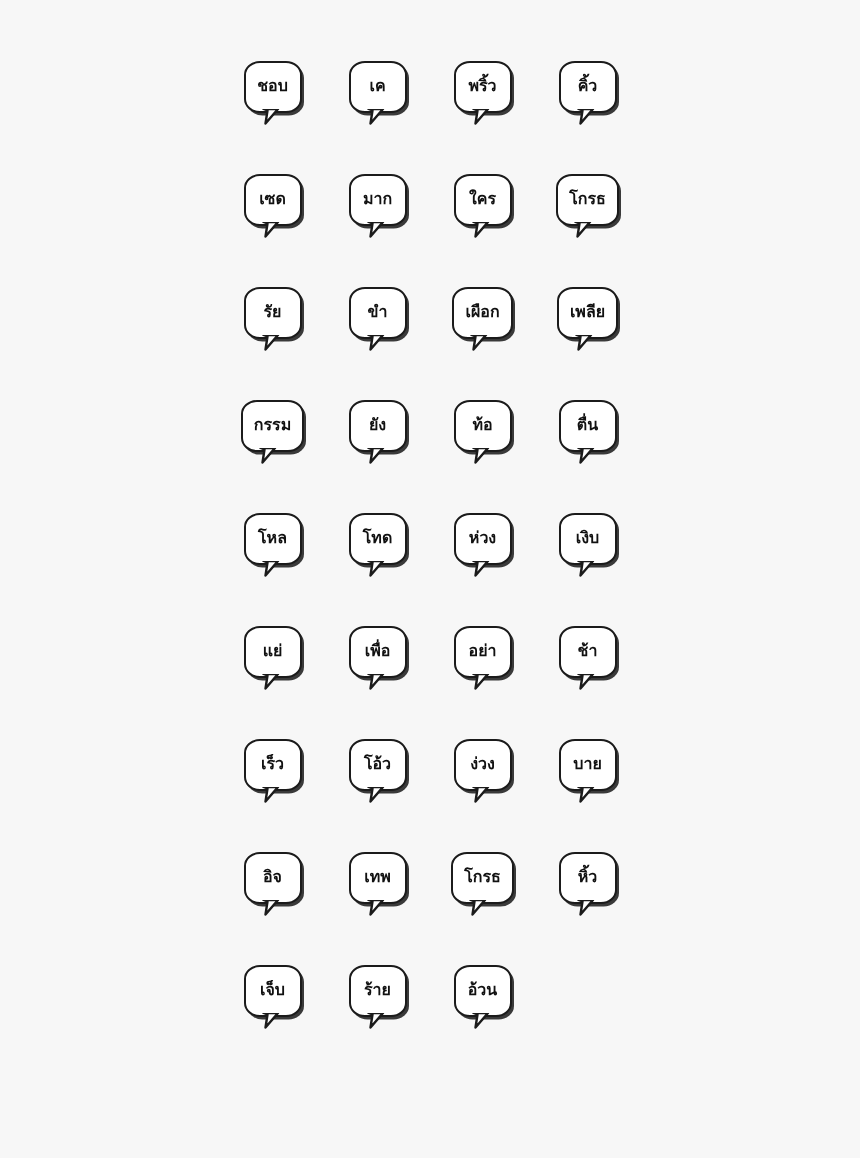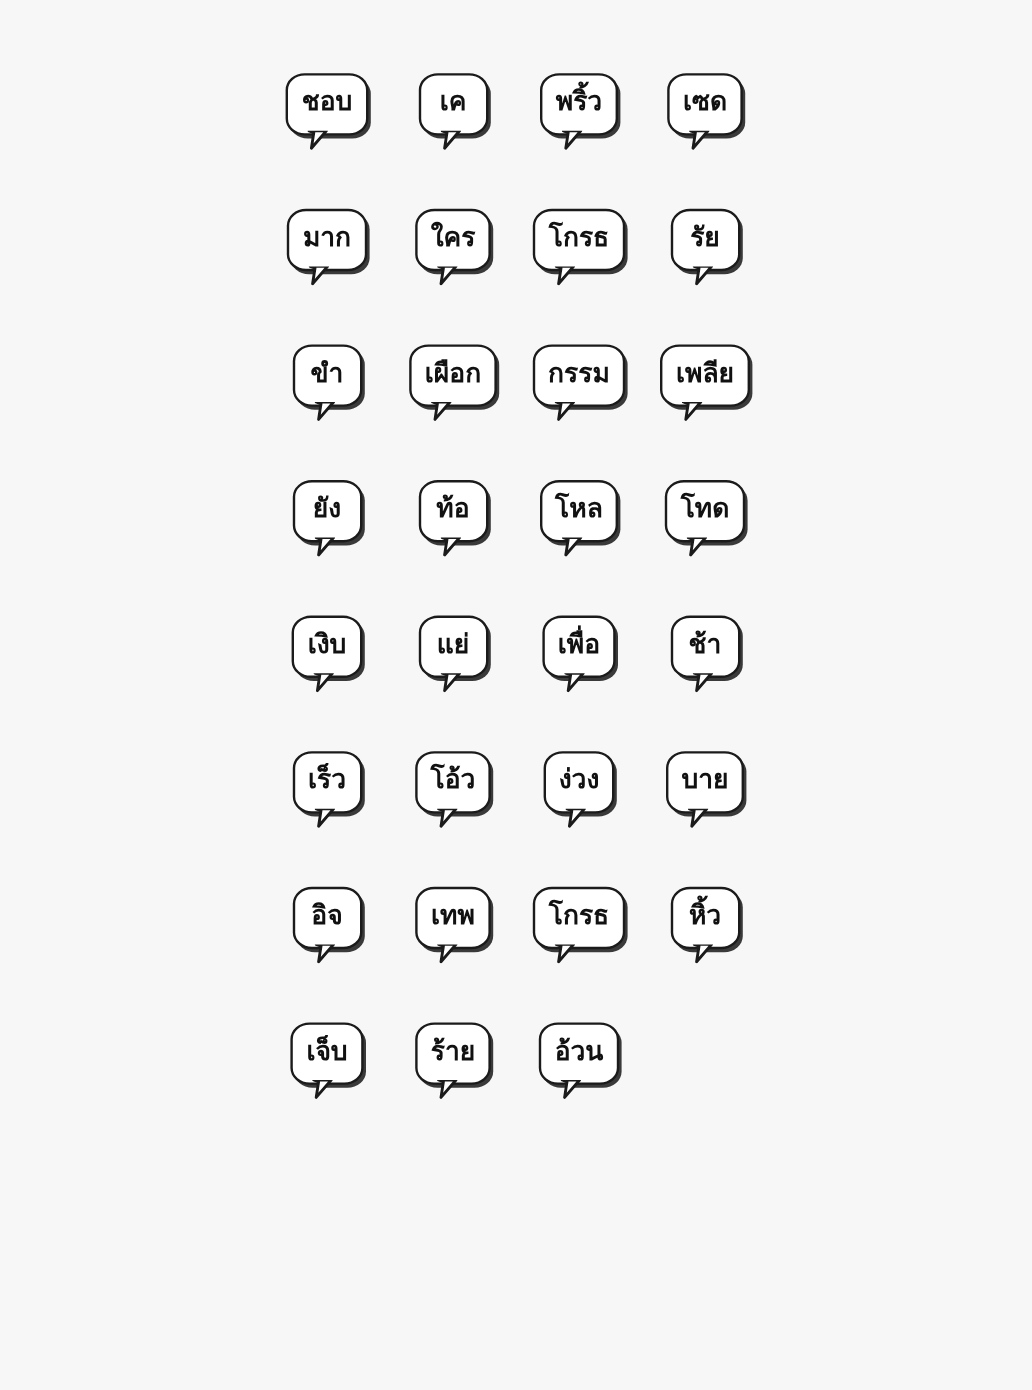--- a/index.html
+++ b/index.html
@@ -48,21 +48,21 @@
     min-width: 58px;
     height: 52px;
     padding: 0 11px;
     border: 2.4px solid #1b1b1b;
     border-radius: 16px / 14px;
     background: #ffffff;
     box-shadow: 2.5px 3px 0 -0.5px #3a3a3a;
   }
   .bubble .label {
     font-family: "DejaVu Sans", sans-serif;
-    font-size: 22px;
+    font-size: 16px;
     line-height: 1;
     color: #111111;
     font-weight: 700;
     letter-spacing: 0px;
     white-space: nowrap;
     transform: translateY(-1px);
   }
   
   .tail {
     position: absolute;
@@ -107,20 +107,31 @@
           <span class="tail">
             <svg width="18" height="16" viewBox="0 0 18 16">
               <path d="M1.5 0 L16 0 L3.5 14.5 L5.5 1.5 Z" fill="#ffffff" stroke="#1b1b1b" stroke-width="2.4" stroke-linejoin="round"></path>
               <path d="M2.5 -2 L4.8 1.0 L3.5 14.5" fill="none" stroke="#3a3a3a" stroke-width="0"></path>
             </svg>
           </span>
         </div>
       </div>
       <div class="cell">
         <div class="bubble">
+          <span class="label">คิ้ว</span>
+          <span class="tail">
+            <svg width="18" height="16" viewBox="0 0 18 16">
+              <path d="M1.5 0 L16 0 L3.5 14.5 L5.5 1.5 Z" fill="#ffffff" stroke="#1b1b1b" stroke-width="2.4" stroke-linejoin="round"></path>
+              <path d="M2.5 -2 L4.8 1.0 L3.5 14.5" fill="none" stroke="#3a3a3a" stroke-width="0"></path>
+            </svg>
+          </span>
+        </div>
+      </div>
+      <div class="cell">
+        <div class="bubble">
           <span class="label">เซด</span>
           <span class="tail">
             <svg width="18" height="16" viewBox="0 0 18 16">
               <path d="M1.5 0 L16 0 L3.5 14.5 L5.5 1.5 Z" fill="#ffffff" stroke="#1b1b1b" stroke-width="2.4" stroke-linejoin="round"></path>
               <path d="M2.5 -2 L4.8 1.0 L3.5 14.5" fill="none" stroke="#3a3a3a" stroke-width="0"></path>
             </svg>
           </span>
         </div>
       </div>
       <div class="cell">
@@ -184,42 +195,42 @@
           <span class="tail">
             <svg width="18" height="16" viewBox="0 0 18 16">
               <path d="M1.5 0 L16 0 L3.5 14.5 L5.5 1.5 Z" fill="#ffffff" stroke="#1b1b1b" stroke-width="2.4" stroke-linejoin="round"></path>
               <path d="M2.5 -2 L4.8 1.0 L3.5 14.5" fill="none" stroke="#3a3a3a" stroke-width="0"></path>
             </svg>
           </span>
         </div>
       </div>
       <div class="cell">
         <div class="bubble">
+          <span class="label">เพลีย</span>
+          <span class="tail">
+            <svg width="18" height="16" viewBox="0 0 18 16">
+              <path d="M1.5 0 L16 0 L3.5 14.5 L5.5 1.5 Z" fill="#ffffff" stroke="#1b1b1b" stroke-width="2.4" stroke-linejoin="round"></path>
+              <path d="M2.5 -2 L4.8 1.0 L3.5 14.5" fill="none" stroke="#3a3a3a" stroke-width="0"></path>
+            </svg>
+          </span>
+        </div>
+      </div>
+      <div class="cell">
+        <div class="bubble">
           <span class="label">กรรม</span>
           <span class="tail">
             <svg width="18" height="16" viewBox="0 0 18 16">
               <path d="M1.5 0 L16 0 L3.5 14.5 L5.5 1.5 Z" fill="#ffffff" stroke="#1b1b1b" stroke-width="2.4" stroke-linejoin="round"></path>
               <path d="M2.5 -2 L4.8 1.0 L3.5 14.5" fill="none" stroke="#3a3a3a" stroke-width="0"></path>
             </svg>
           </span>
         </div>
       </div>
       <div class="cell">
         <div class="bubble">
-          <span class="label">เพลีย</span>
-          <span class="tail">
-            <svg width="18" height="16" viewBox="0 0 18 16">
-              <path d="M1.5 0 L16 0 L3.5 14.5 L5.5 1.5 Z" fill="#ffffff" stroke="#1b1b1b" stroke-width="2.4" stroke-linejoin="round"></path>
-              <path d="M2.5 -2 L4.8 1.0 L3.5 14.5" fill="none" stroke="#3a3a3a" stroke-width="0"></path>
-            </svg>
-          </span>
-        </div>
-      </div>
-      <div class="cell">
-        <div class="bubble">
           <span class="label">ยัง</span>
           <span class="tail">
             <svg width="18" height="16" viewBox="0 0 18 16">
               <path d="M1.5 0 L16 0 L3.5 14.5 L5.5 1.5 Z" fill="#ffffff" stroke="#1b1b1b" stroke-width="2.4" stroke-linejoin="round"></path>
               <path d="M2.5 -2 L4.8 1.0 L3.5 14.5" fill="none" stroke="#3a3a3a" stroke-width="0"></path>
             </svg>
           </span>
         </div>
       </div>
       <div class="cell">
@@ -228,20 +239,31 @@
           <span class="tail">
             <svg width="18" height="16" viewBox="0 0 18 16">
               <path d="M1.5 0 L16 0 L3.5 14.5 L5.5 1.5 Z" fill="#ffffff" stroke="#1b1b1b" stroke-width="2.4" stroke-linejoin="round"></path>
               <path d="M2.5 -2 L4.8 1.0 L3.5 14.5" fill="none" stroke="#3a3a3a" stroke-width="0"></path>
             </svg>
           </span>
         </div>
       </div>
       <div class="cell">
         <div class="bubble">
+          <span class="label">ตื่น</span>
+          <span class="tail">
+            <svg width="18" height="16" viewBox="0 0 18 16">
+              <path d="M1.5 0 L16 0 L3.5 14.5 L5.5 1.5 Z" fill="#ffffff" stroke="#1b1b1b" stroke-width="2.4" stroke-linejoin="round"></path>
+              <path d="M2.5 -2 L4.8 1.0 L3.5 14.5" fill="none" stroke="#3a3a3a" stroke-width="0"></path>
+            </svg>
+          </span>
+        </div>
+      </div>
+      <div class="cell">
+        <div class="bubble">
           <span class="label">โหล</span>
           <span class="tail">
             <svg width="18" height="16" viewBox="0 0 18 16">
               <path d="M1.5 0 L16 0 L3.5 14.5 L5.5 1.5 Z" fill="#ffffff" stroke="#1b1b1b" stroke-width="2.4" stroke-linejoin="round"></path>
               <path d="M2.5 -2 L4.8 1.0 L3.5 14.5" fill="none" stroke="#3a3a3a" stroke-width="0"></path>
             </svg>
           </span>
         </div>
       </div>
       <div class="cell">
@@ -250,20 +272,31 @@
           <span class="tail">
             <svg width="18" height="16" viewBox="0 0 18 16">
               <path d="M1.5 0 L16 0 L3.5 14.5 L5.5 1.5 Z" fill="#ffffff" stroke="#1b1b1b" stroke-width="2.4" stroke-linejoin="round"></path>
               <path d="M2.5 -2 L4.8 1.0 L3.5 14.5" fill="none" stroke="#3a3a3a" stroke-width="0"></path>
             </svg>
           </span>
         </div>
       </div>
       <div class="cell">
         <div class="bubble">
+          <span class="label">ห่วง</span>
+          <span class="tail">
+            <svg width="18" height="16" viewBox="0 0 18 16">
+              <path d="M1.5 0 L16 0 L3.5 14.5 L5.5 1.5 Z" fill="#ffffff" stroke="#1b1b1b" stroke-width="2.4" stroke-linejoin="round"></path>
+              <path d="M2.5 -2 L4.8 1.0 L3.5 14.5" fill="none" stroke="#3a3a3a" stroke-width="0"></path>
+            </svg>
+          </span>
+        </div>
+      </div>
+      <div class="cell">
+        <div class="bubble">
           <span class="label">เงิบ</span>
           <span class="tail">
             <svg width="18" height="16" viewBox="0 0 18 16">
               <path d="M1.5 0 L16 0 L3.5 14.5 L5.5 1.5 Z" fill="#ffffff" stroke="#1b1b1b" stroke-width="2.4" stroke-linejoin="round"></path>
               <path d="M2.5 -2 L4.8 1.0 L3.5 14.5" fill="none" stroke="#3a3a3a" stroke-width="0"></path>
             </svg>
           </span>
         </div>
       </div>
       <div class="cell">
@@ -273,20 +306,31 @@
             <svg width="18" height="16" viewBox="0 0 18 16">
               <path d="M1.5 0 L16 0 L3.5 14.5 L5.5 1.5 Z" fill="#ffffff" stroke="#1b1b1b" stroke-width="2.4" stroke-linejoin="round"></path>
               <path d="M2.5 -2 L4.8 1.0 L3.5 14.5" fill="none" stroke="#3a3a3a" stroke-width="0"></path>
             </svg>
           </span>
         </div>
       </div>
       <div class="cell">
         <div class="bubble">
           <span class="label">เพื่อ</span>
+          <span class="tail">
+            <svg width="18" height="16" viewBox="0 0 18 16">
+              <path d="M1.5 0 L16 0 L3.5 14.5 L5.5 1.5 Z" fill="#ffffff" stroke="#1b1b1b" stroke-width="2.4" stroke-linejoin="round"></path>
+              <path d="M2.5 -2 L4.8 1.0 L3.5 14.5" fill="none" stroke="#3a3a3a" stroke-width="0"></path>
+            </svg>
+          </span>
+        </div>
+      </div>
+      <div class="cell">
+        <div class="bubble">
+          <span class="label">อย่า</span>
           <span class="tail">
             <svg width="18" height="16" viewBox="0 0 18 16">
               <path d="M1.5 0 L16 0 L3.5 14.5 L5.5 1.5 Z" fill="#ffffff" stroke="#1b1b1b" stroke-width="2.4" stroke-linejoin="round"></path>
               <path d="M2.5 -2 L4.8 1.0 L3.5 14.5" fill="none" stroke="#3a3a3a" stroke-width="0"></path>
             </svg>
           </span>
         </div>
       </div>
       <div class="cell">
         <div class="bubble">

